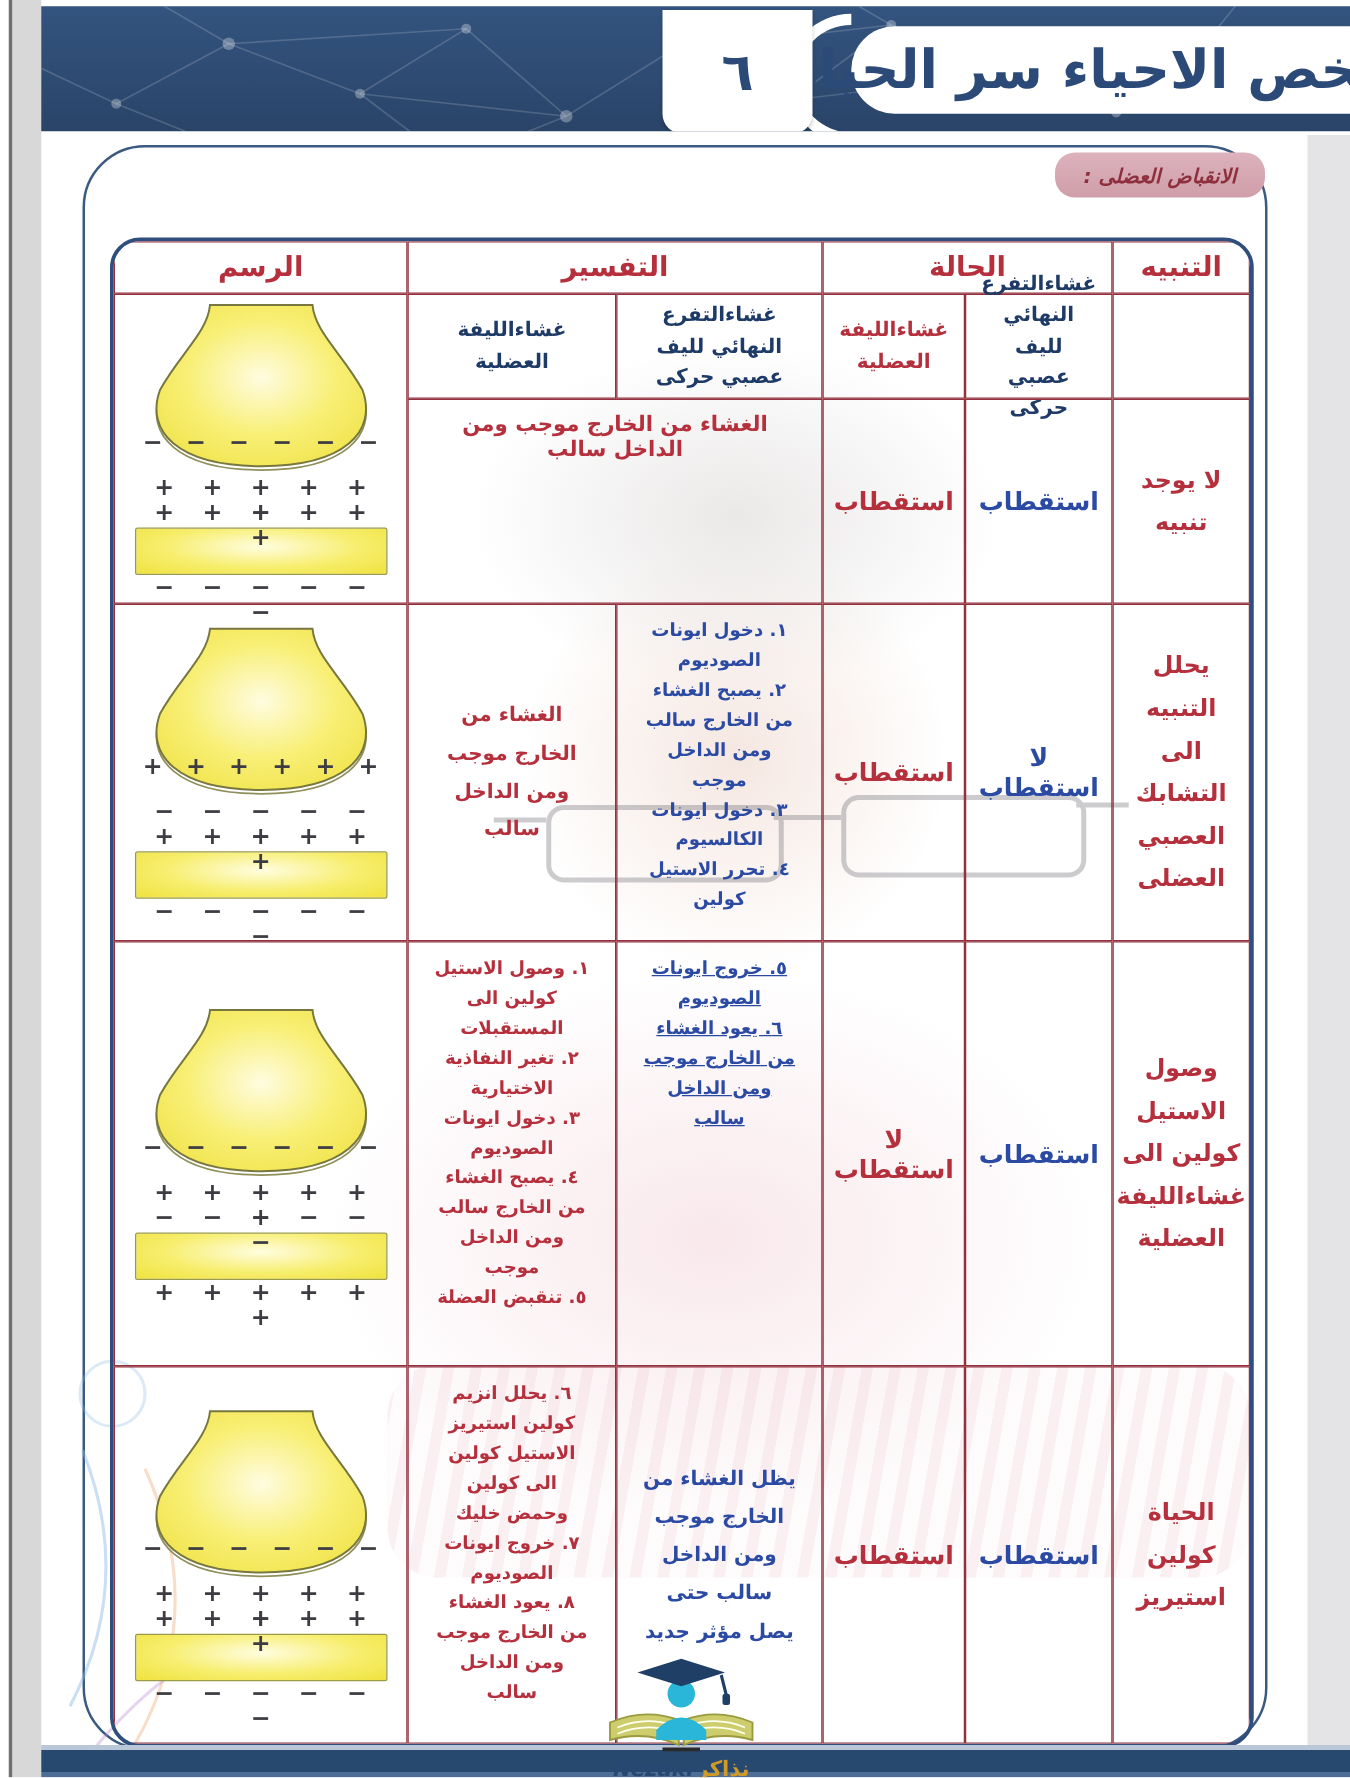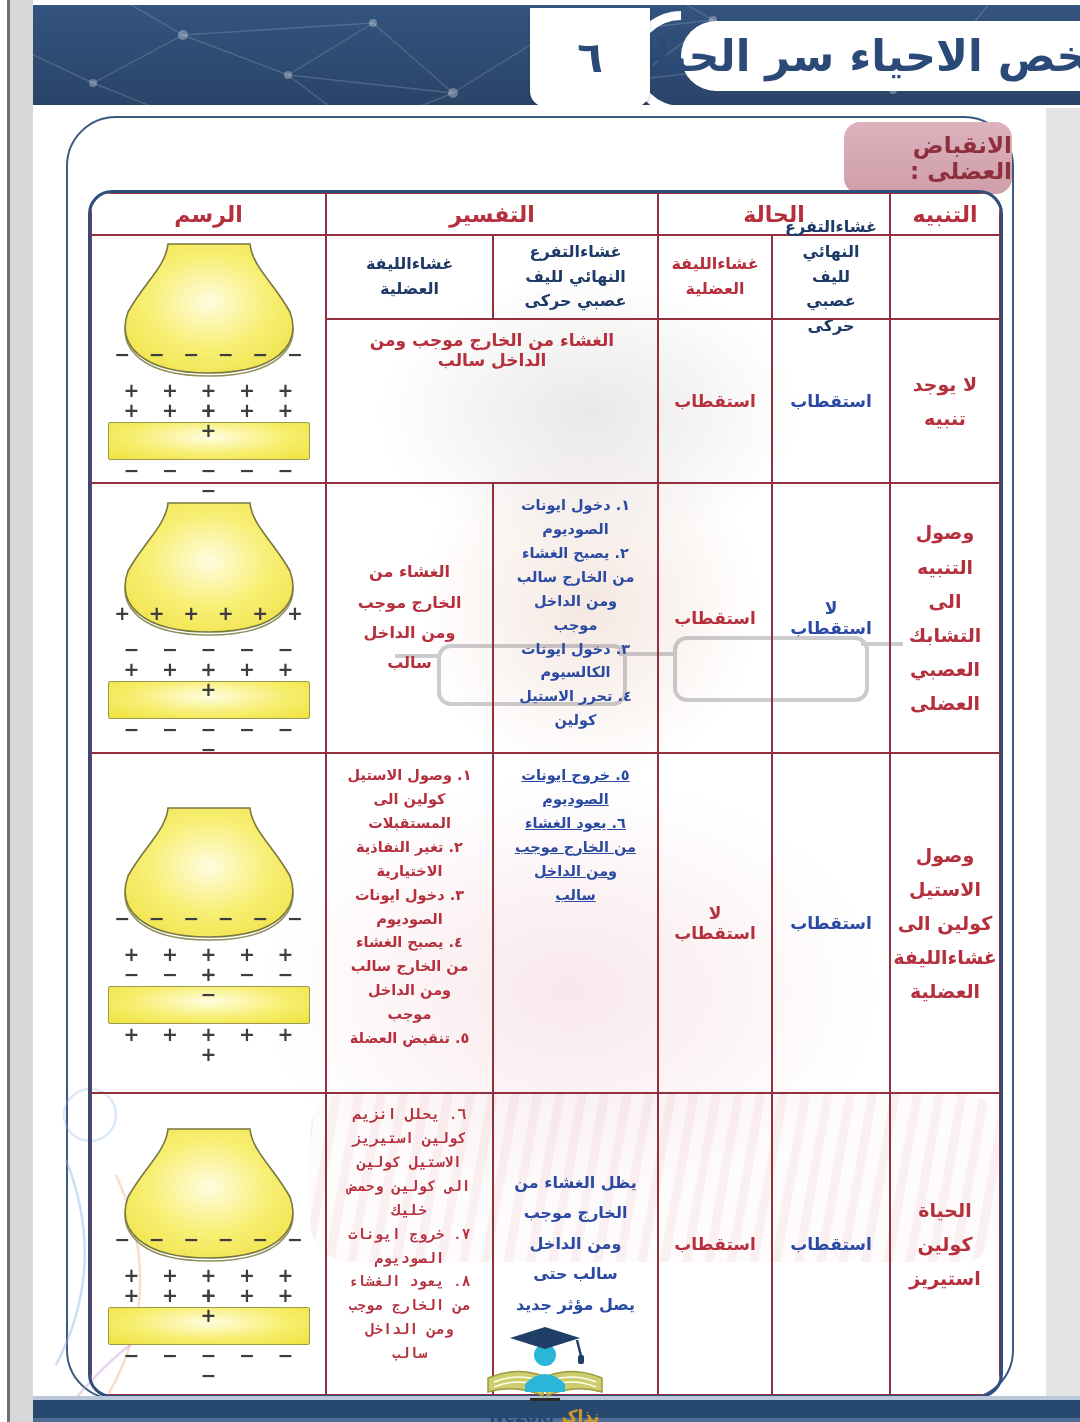--- a/index.html
+++ b/index.html
@@ -20,24 +20,24 @@
   .crescent{position:absolute;left:596px;top:6px;width:86px;height:86px;border-radius:50%;
             border:9px solid transparent;border-left-color:#fff;border-top-color:#fff;
             transform:rotate(-45deg);}
   .page-tab{position:absolute;left:497px;top:3px;width:120px;height:99px;background:#fff;
             border-radius:0 0 16px 16px;display:flex;align-items:center;justify-content:center;
             box-shadow:0 2px 3px rgba(0,0,0,.18);}
   .page-tab span{font-size:42px;color:#2c4a78;font-weight:bold;}
   
   .frame{position:absolute;left:66px;top:116px;width:944px;height:1280px;
          border:2px solid #3b5a80;border-radius:50px;}
-  .badge{position:absolute;right:68px;top:122px;width:168px;height:72px;
+  .badge{position:absolute;right:68px;top:122px;width:168px;height:36px;
          background:linear-gradient(180deg,#dcb2bc,#cf9ea9);border-radius:16px;
          display:flex;align-items:center;justify-content:center;direction:rtl;
-         font-weight:bold;font-size:23px;color:#8e2f3d;}
+         font-weight:bold;font-size:16px;color:#8e2f3d;font-style:italic;}
   .bottombar{position:absolute;left:33px;right:0;top:1396px;height:26px;
              background:linear-gradient(180deg,#b9c7d8 0 4px,#27486f 4px 22px,#4d6e97 22px 26px);z-index:2;}
   
   .portrait{position:absolute;left:250px;top:210px;width:640px;height:1070px;z-index:0;background:
     radial-gradient(ellipse 46% 18% at 53% 19%,rgba(223,220,219,.65),rgba(223,220,219,0) 72%),
     radial-gradient(ellipse 36% 22% at 53% 37%,rgba(238,215,205,.6),rgba(238,215,205,0) 74%),
     radial-gradient(ellipse 62% 26% at 50% 73%,rgba(243,213,219,.55),rgba(243,213,219,0) 78%);}
   .glasses{position:absolute;left:425px;top:630px;width:450px;height:78px;opacity:.26;z-index:0;}
   .glasses .lens{position:absolute;border:4px solid #3f3f4a;border-radius:14px;}
   .glasses .l1{left:12px;top:14px;width:182px;height:54px;}
@@ -51,21 +51,21 @@
   .squiggles{position:absolute;left:42px;top:1055px;z-index:0;}
   
   .tbl{position:absolute;left:88px;top:190px;width:909px;height:1202px;z-index:1;direction:rtl;
        display:grid;grid-template-columns:110px 118px 114px 165px 167px auto;
        grid-template-rows:42px 84px 164px 270px 340px auto;
        border:3px solid #2f4e7d;border-radius:24px;overflow:hidden;background:transparent;}
   .c{border:1px solid #93303e;display:flex;align-items:center;justify-content:center;
      text-align:center;font-weight:bold;padding:20px;direction:rtl;}
   .hdr{font-size:22px;color:#b5303c;}
   .sub{font-size:16px;line-height:1.55;}
-  .state{font-size:17px;}
+  .state{font-size:20px;}
   .stim{font-size:19px;line-height:1.8;color:#b5303c;}
   .list{white-space:pre-line;font-size:14.5px;line-height:1.65;}
   .top{align-items:flex-start;padding-top:10px;}
   .red{color:#b5303c;} .blue{color:#2b4aa3;} .navy{color:#1e3a66;}
   .expl1{font-size:17px;color:#b5303c;}
   .expl-plain{font-size:16px;line-height:1.9;}
   
   .dcell{padding:0;}
   .drawing{position:relative;width:206px;}
   .drawing svg{display:block;margin-bottom:2px;}
@@ -174,21 +174,21 @@
         <div class="mrect"></div>
         <div class="signs">− − − − − −</div>
       </div>
     </div>
 
     <div class="c stim" style="grid-column:1;grid-row:3;">لا يوجد تنبيه</div>
     <div class="c state blue" style="grid-column:2;grid-row:3;">استقطاب</div>
     <div class="c state red" style="grid-column:3;grid-row:3;">استقطاب</div>
     <div class="c expl1 top" style="grid-column:4/6;grid-row:3;">الغشاء من الخارج موجب ومن الداخل سالب</div>
 
-    <div class="c stim" style="grid-column:1;grid-row:4;">وصول التنبيه الى التشابك العصبي العضلى</div>
+    <div class="c stim" style="grid-column:1;grid-row:4;">يحلل التنبيه الى التشابك العصبي العضلى</div>
     <div class="c state blue" style="grid-column:2;grid-row:4;">لا استقطاب</div>
     <div class="c state red" style="grid-column:3;grid-row:4;">استقطاب</div>
     <div class="c list blue top" style="grid-column:4;grid-row:4;">١. دخول ايونات الصوديوم
 ٢. يصبح الغشاء من الخارج سالب ومن الداخل موجب
 ٣. دخول ايونات الكالسيوم
 ٤. تحرر الاستيل كولين</div>
     <div class="c expl-plain red" style="grid-column:5;grid-row:4;">الغشاء من الخارج موجب ومن الداخل سالب</div>
     <div class="c dcell" style="grid-column:6;grid-row:4;">
       <div class="drawing">
         <svg width="206" height="140" viewBox="0 0 206 140">
@@ -238,21 +238,21 @@
         <div class="signs">− − − − − −</div>
         <div class="mrect"></div>
         <div class="signs">+ + + + + +</div>
       </div>
     </div>
 
     <div class="c stim" style="grid-column:1;grid-row:6;">الحياة كولين استيريز</div>
     <div class="c state blue" style="grid-column:2;grid-row:6;">استقطاب</div>
     <div class="c state red" style="grid-column:3;grid-row:6;">استقطاب</div>
     <div class="c expl-plain blue" style="grid-column:4;grid-row:6;">يظل الغشاء من الخارج موجب ومن الداخل سالب حتى يصل مؤثر جديد</div>
-    <div class="c list red top" style="grid-column:5;grid-row:6;font-family:Liberation Mono, monospace;">٦. يحلل انزيم كولين استيريز الاستيل كولين الى كولين وحمض خليك
+    <div class="c list red top" style="grid-column:5;grid-row:6;">٦. يحلل انزيم كولين استيريز الاستيل كولين الى كولين وحمض خليك
 ٧. خروج ايونات الصوديوم
 ٨. يعود الغشاء من الخارج موجب ومن الداخل سالب</div>
     <div class="c dcell" style="grid-column:6;grid-row:6;">
       <div class="drawing">
         <svg width="206" height="140" viewBox="0 0 206 140">
           <defs>
               <radialGradient id="g4" cx="50%" cy="45%" r="65%">
             <stop offset="0%" stop-color="#fffce0"></stop>
                 <stop offset="55%" stop-color="#f8ef75"></stop>
                 <stop offset="100%" stop-color="#f0e34a"></stop>

